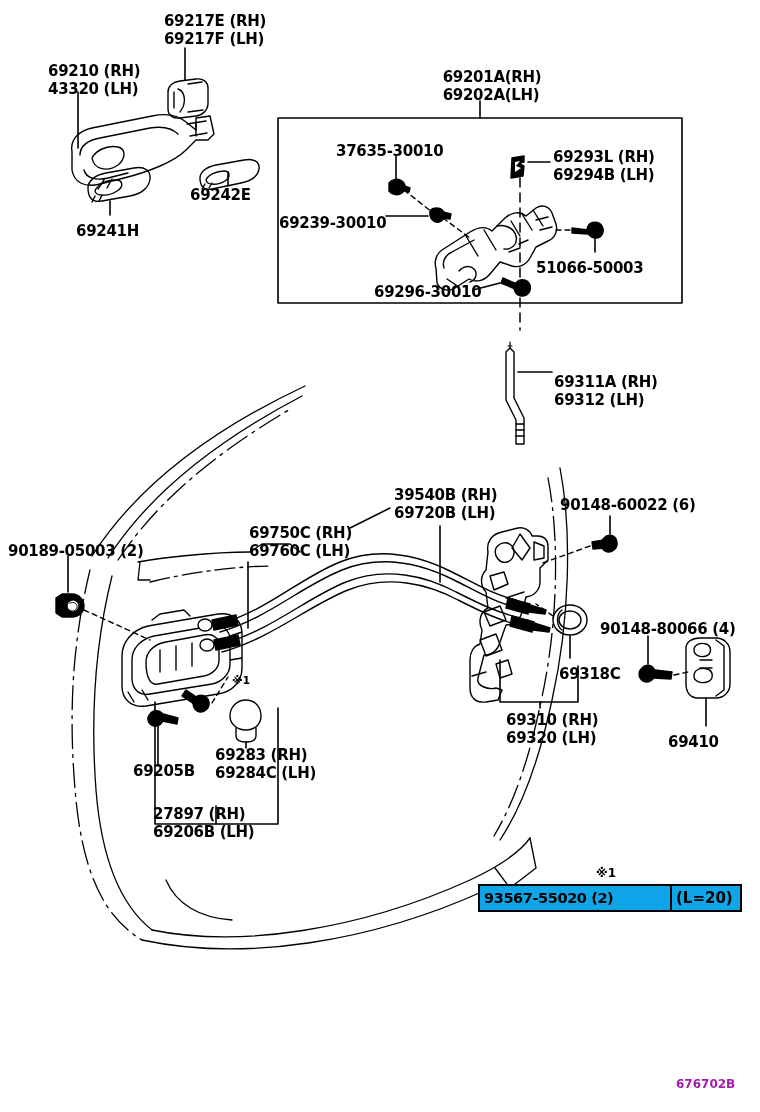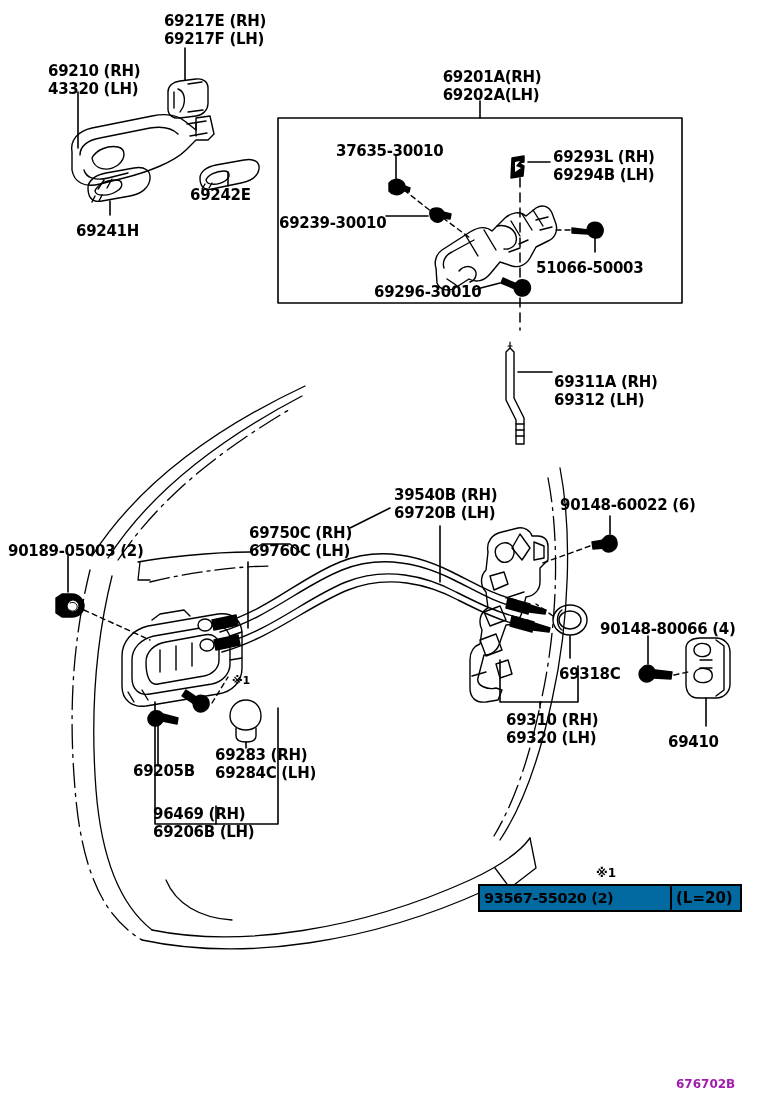--- a/index.html
+++ b/index.html
@@ -42,21 +42,21 @@
     color: #a21caf;
   }
   
   #fn-table {
     position: absolute;
     left: 478px;
     top: 884px;
     width: 264px;
     border: 2px solid #000;
     border-collapse: collapse;
-    background: #0369a1;
+    background: #0ea5e9;
   }
   #fn-table td {
     border: 2px solid #000;
     padding: 1px 4px;
     height: 22px;
     color: #000;
     font-family: "DejaVu Sans", "Liberation Sans", sans-serif;
   }
   #fn-table td.code {
     font-size: 14.5px;
@@ -384,21 +384,21 @@
       <div class="lbl" style="left: 560px; top: 496px;"><div>90148-60022 (6)</div></div>
       <div class="lbl" style="left: 225px; top: 524px; margin-left: 24px;"><div>69750C (RH)</div><div>69760C (LH)</div></div>
       <div class="lbl" style="left: 8px; top: 542px;"><div>90189-05003 (2)</div></div>
       <div class="lbl" style="left: 600px; top: 620px;"><div>90148-80066 (4)</div></div>
       <div class="lbl" style="left: 559px; top: 665px;"><div>69318C</div></div>
       <div class="lbl small" style="left: 232px; top: 672px;"><div>※1</div></div>
       <div class="lbl" style="left: 506px; top: 711px;"><div>69310 (RH)</div><div>69320 (LH)</div></div>
       <div class="lbl" style="left: 668px; top: 733px;"><div>69410</div></div>
       <div class="lbl" style="left: 215px; top: 746px;"><div>69283 (RH)</div><div>69284C (LH)</div></div>
       <div class="lbl" style="left: 133px; top: 762px;"><div>69205B</div></div>
-      <div class="lbl" style="left: 153px; top: 805px;"><div>96469 (RH)</div><div>69206B (LH)</div></div>
+      <div class="lbl" style="left: 153px; top: 805px;"><div>27897 (RH)</div><div>69206B (LH)</div></div>
     </div>
 
   <div class="fn-mark">※1</div>
   <table id="fn-table">
     <tbody id="fn-body">
         <tr>
           <td class="code">93567-55020 (2)</td>
           <td class="len">(L=20)</td>
         </tr>
       </tbody>

